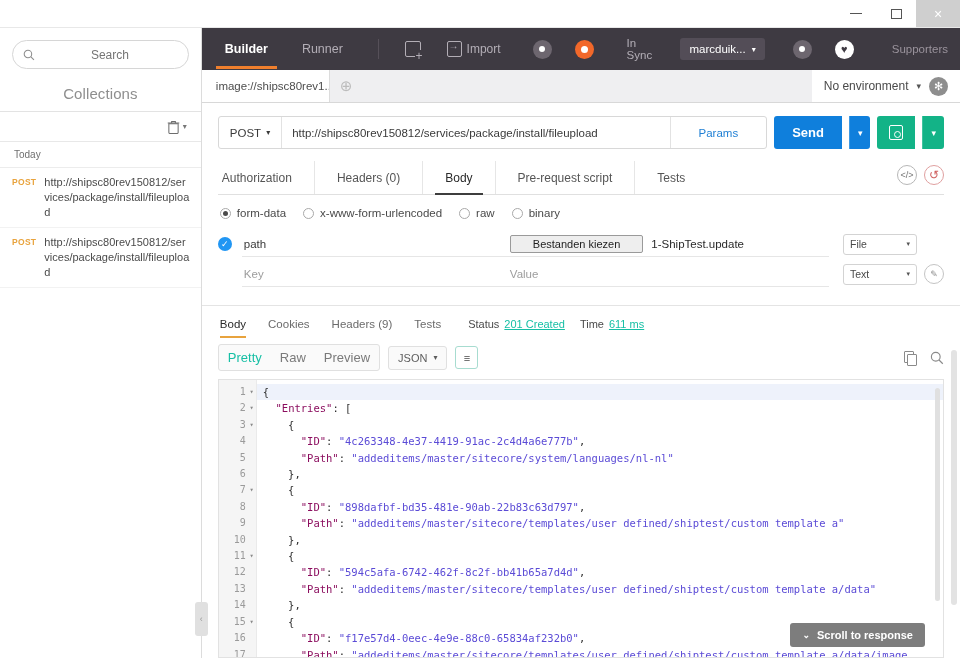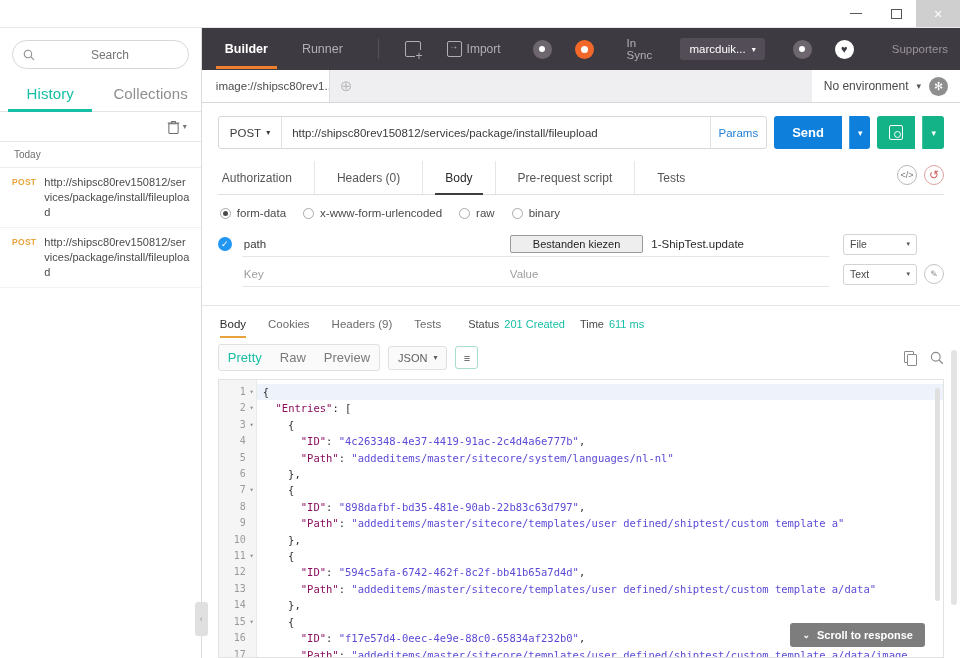--- a/index.html
+++ b/index.html
@@ -159,21 +159,21 @@
   }
   .method-sel {
     display: flex; align-items: center; gap: 5px; padding: 0 11px; font-size: 11.5px;
     color: #3a3a3a; border-right: 1px solid #e2e2e2;
   }
   .url-input {
     flex: 1; border: 0; outline: 0; padding: 0 10px; font-size: 11.5px; color: #3a3a3a;
     font-family: "Liberation Sans", sans-serif;
   }
   .params-btn {
-    display: flex; align-items: center; padding: 0 8px; font-size: 11.5px;
+    display: flex; align-items: center; padding: 0 28px; font-size: 11.5px;
     color: #1f7fd4; border-left: 1px solid #e2e2e2;
   }
   .send-btn {
     background: #0f7fdc; color: #fff; font-size: 13px; font-weight: bold;
     display: flex; align-items: center; padding: 0 18px; border-radius: 3px 0 0 3px;
   }
   .send-caret {
     background: #0f7fdc; color: #fff; display: flex; align-items: center;
     padding: 0 8px; border-radius: 0 3px 3px 0; border-left: 1px solid #3d99e4; font-size: 9px;
   }
@@ -265,21 +265,21 @@
   
   .resp-head { display: flex; align-items: center; padding: 12px 16px 0 16px; gap: 0; }
   .resptab { font-size: 11.5px; color: #6b6b6b; padding: 0 11px 8px 11px; position: relative; }
   .resptab:first-child { padding-left: 2px; }
   .resptab.active { color: #2b2b2b; }
   .resptab.active::after {
     content: ""; position: absolute; left: 2px; right: 11px; bottom: 0; height: 2.5px; background: #e8a33d;
   }
   .status-grp { display: flex; align-items: center; gap: 5px; margin-left: 16px; padding-bottom: 8px; }
   .st-lab { font-size: 11px; color: #4a4a4a; }
-  .st-val { font-size: 11px; color: #16bfa5; }
+  .st-val { font-size: 11px; color: #16bfa5; text-decoration: underline; }
 
   .resp-toolbar {
     display: flex; align-items: center; padding: 6px 16px 0 16px; gap: 8px;
   }
   .seg {
     display: flex; border: 1px solid #e0e0e0; border-radius: 3px; background: #fafafa; overflow: hidden;
   }
   .seg-item { font-size: 13px; color: #7a7a7a; padding: 5px 9px; }
   .seg-item.active { color: #16bfa5; }
   .fmt-sel {
@@ -365,21 +365,20 @@
         <div class="search-box">
           <svg class="magnifier" viewBox="0 0 16 16">
             <circle cx="6.6" cy="6.6" r="5" fill="none" stroke="#8d8d8d" stroke-width="1.4"></circle>
             <line x1="10.3" y1="10.3" x2="14.6" y2="14.6" stroke="#8d8d8d" stroke-width="1.4"></line>
           </svg>
           <input placeholder="Search" style="">
         </div>
       </div>
 
       <div class="tabs-hc">
-        <div class="tab-hc active">History</div>
         <div class="tab-hc">Collections</div>
       </div>
 
       <div class="trash-row">
         <svg class="trash-icon" viewBox="0 0 14 15">
           <path d="M2 4 h10 v9.5 a1 1 0 0 1 -1 1 H3 a1 1 0 0 1 -1 -1 Z" fill="none" stroke="#6d6d6d" stroke-width="1.1"></path>
           <line x1="0.8" y1="3.2" x2="13.2" y2="3.2" stroke="#6d6d6d" stroke-width="1.1"></line>
           <path d="M5 3.2 V1.6 h4 V3.2" fill="none" stroke="#6d6d6d" stroke-width="1.1"></path>
         </svg>
         <span class="caret-mini">▾</span>

